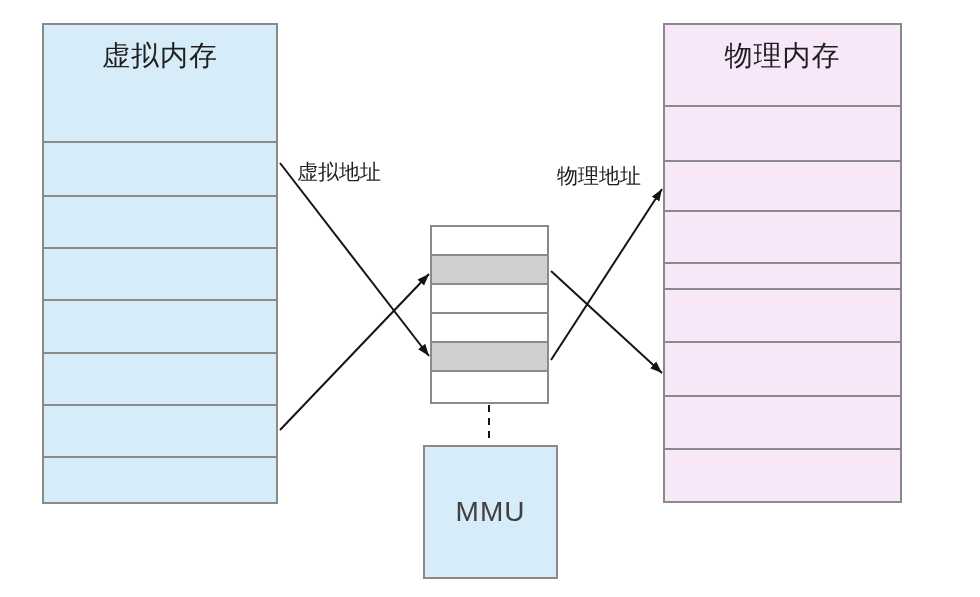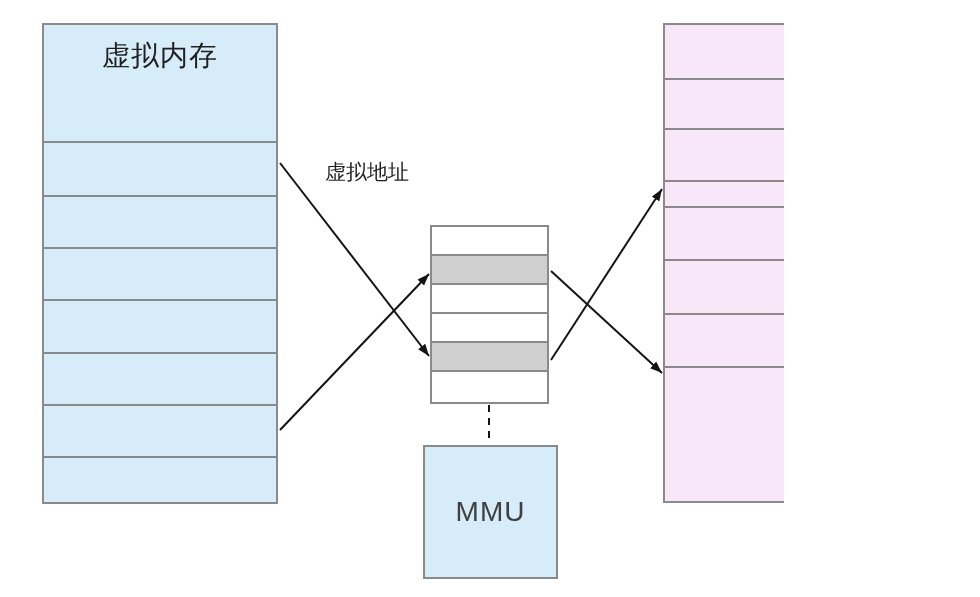--- a/index.html
+++ b/index.html
@@ -11,21 +11,21 @@
     --border: #8a8a8a;
     --line: #141414;
     --background: #ffffff;
     --text: #1f1f1f;
   }
   * { margin: 0; padding: 0; box-sizing: border-box; }
   html, body { background: var(--background); }
   body { font-family: "Liberation Sans", "DejaVu Sans", sans-serif; color: var(--text); }
   .canvas {
     position: relative;
-    width: 784px;
+    width: 980px;
     height: 597px;
     background: var(--background);
     overflow: hidden;
     text-decoration: underline;
   }
   .membox {
     position: absolute;
     border: 2px solid var(--border);
     display: flex;
     flex-direction: column;
@@ -74,21 +74,20 @@
     justify-content: center;
     font-size: 28px;
     letter-spacing: 1px;
     color: #404040;
   }
   .edge-label {
     position: absolute;
     font-size: 21px;
     color: var(--text);
     white-space: nowrap;
-    margin-left: 28px;
   }
   .edge-label.va { left: 297px; top: 158px; }
   .edge-label.pa { left: 557px; top: 162px; }
   svg.overlay {
     position: absolute;
     left: 0; top: 0;
     width: 980px; height: 597px;
     pointer-events: none;
   }
   svg.overlay line { stroke: var(--line); stroke-width: 2; }
@@ -107,20 +106,23 @@
     <div class="seg" style="height:54px;"></div>
     <div class="seg" style="height:52px;"></div>
     <div class="seg" style="height:52px;"></div>
     <div class="seg" style="height:53px;"></div>
     <div class="seg" style="height:52px;"></div>
     <div class="seg" style="height:52px;"></div>
     <div class="seg" style="height:44px;"></div>
   </div>
 
   <div class="membox pm">
+    <div class="seg header" style="height:82px;">
+      <span>物理内存</span>
+    </div>
     <div class="seg" style="height:55px;"></div>
     <div class="seg" style="height:50px;"></div>
     <div class="seg" style="height:52px;"></div>
     <div class="seg" style="height:26px;"></div>
     <div class="seg" style="height:53px;"></div>
     <div class="seg" style="height:54px;"></div>
     <div class="seg" style="height:53px;"></div>
     <div class="seg" style="height:51px;"></div>
   </div>
 
@@ -132,20 +134,21 @@
     <div class="pt-row" style="height:29px;"></div>
     <div class="pt-row hl" style="height:29px;"></div>
     <div class="pt-row" style="height:30px;"></div>
   </div>
 
   <div class="mmu">
     <span>MMU</span>
   </div>
 
   <div class="edge-label va">虚拟地址</div>
+  <div class="edge-label pa">物理地址</div>
 
   <svg class="overlay">
     <defs>
       <marker id="arrow" markerUnits="userSpaceOnUse" markerWidth="14" markerHeight="12" refX="12" refY="4.5" orient="auto">
         <path class="arrowhead" d="M0,0 L12,4.5 L0,9 Z"></path>
       </marker>
     </defs>
     <line x1="280" y1="163" x2="429" y2="356" marker-end="url(#arrow)"></line>
     <line x1="280" y1="430" x2="429" y2="274" marker-end="url(#arrow)"></line>
     <line x1="551" y1="271" x2="662" y2="373" marker-end="url(#arrow)"></line>

